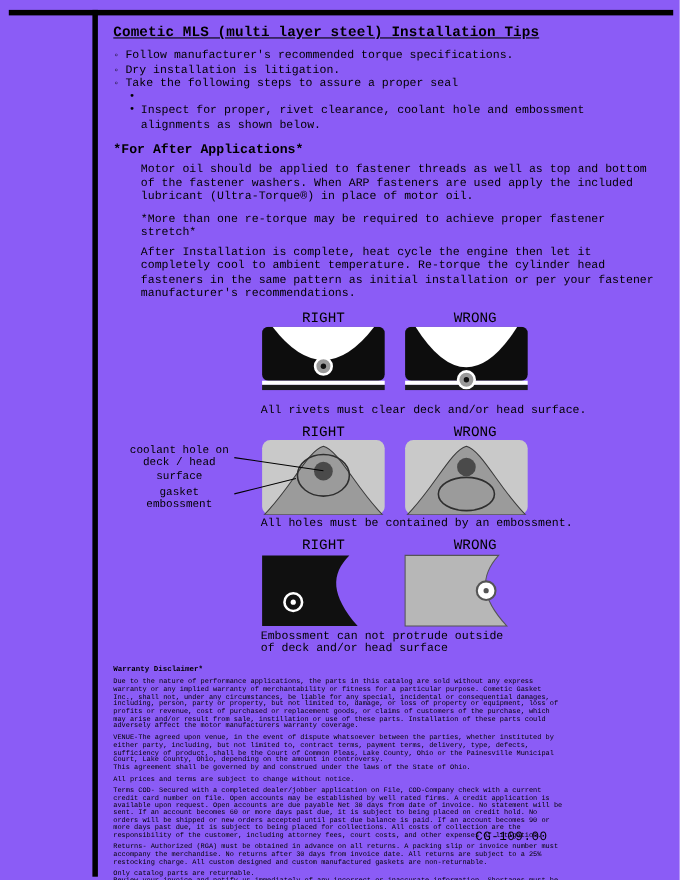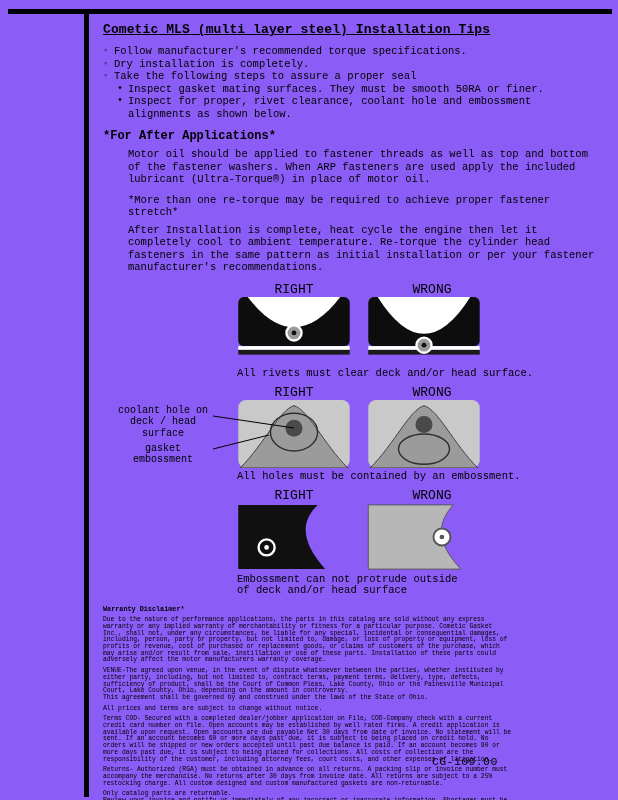--- a/index.html
+++ b/index.html
@@ -59,29 +59,28 @@
 
     <h1 class="title">Cometic MLS (multi layer steel) Installation Tips</h1>
 
     <div class="bullets">
       <div class="bullet">
         <span class="marker">◦</span>
         <span>Follow manufacturer's recommended torque specifications.</span>
       </div>
       <div class="bullet">
         <span class="marker">◦</span>
-        <span>Dry installation is completely.</span>
+        <span>Dry installation is litigation.</span>
       </div>
       <div class="bullet">
         <span class="marker">◦</span>
         <span>Take the following steps to assure a proper seal</span>
       </div>
       <div class="bullet sub">
         <span class="marker">•</span>
-        <span>Inspect gasket mating surfaces.  They must be smooth 50RA or finer.</span>
       </div>
       <div class="bullet sub">
         <span class="marker">•</span>
         <span>Inspect for proper, rivet clearance, coolant hole and embossment alignments as shown below.</span>
       </div>
     </div>
 
     <h2 class="diesel-heading">*For After Applications*</h2>
     <p class="para">Motor oil should be applied to fastener threads as well as top and bottom of the fastener washers. When ARP fasteners are used apply the included lubricant (Ultra-Torque®) in place of motor oil.</p>
     <p class="para note">*More than one re-torque may be required to achieve proper fastener stretch*</p>

